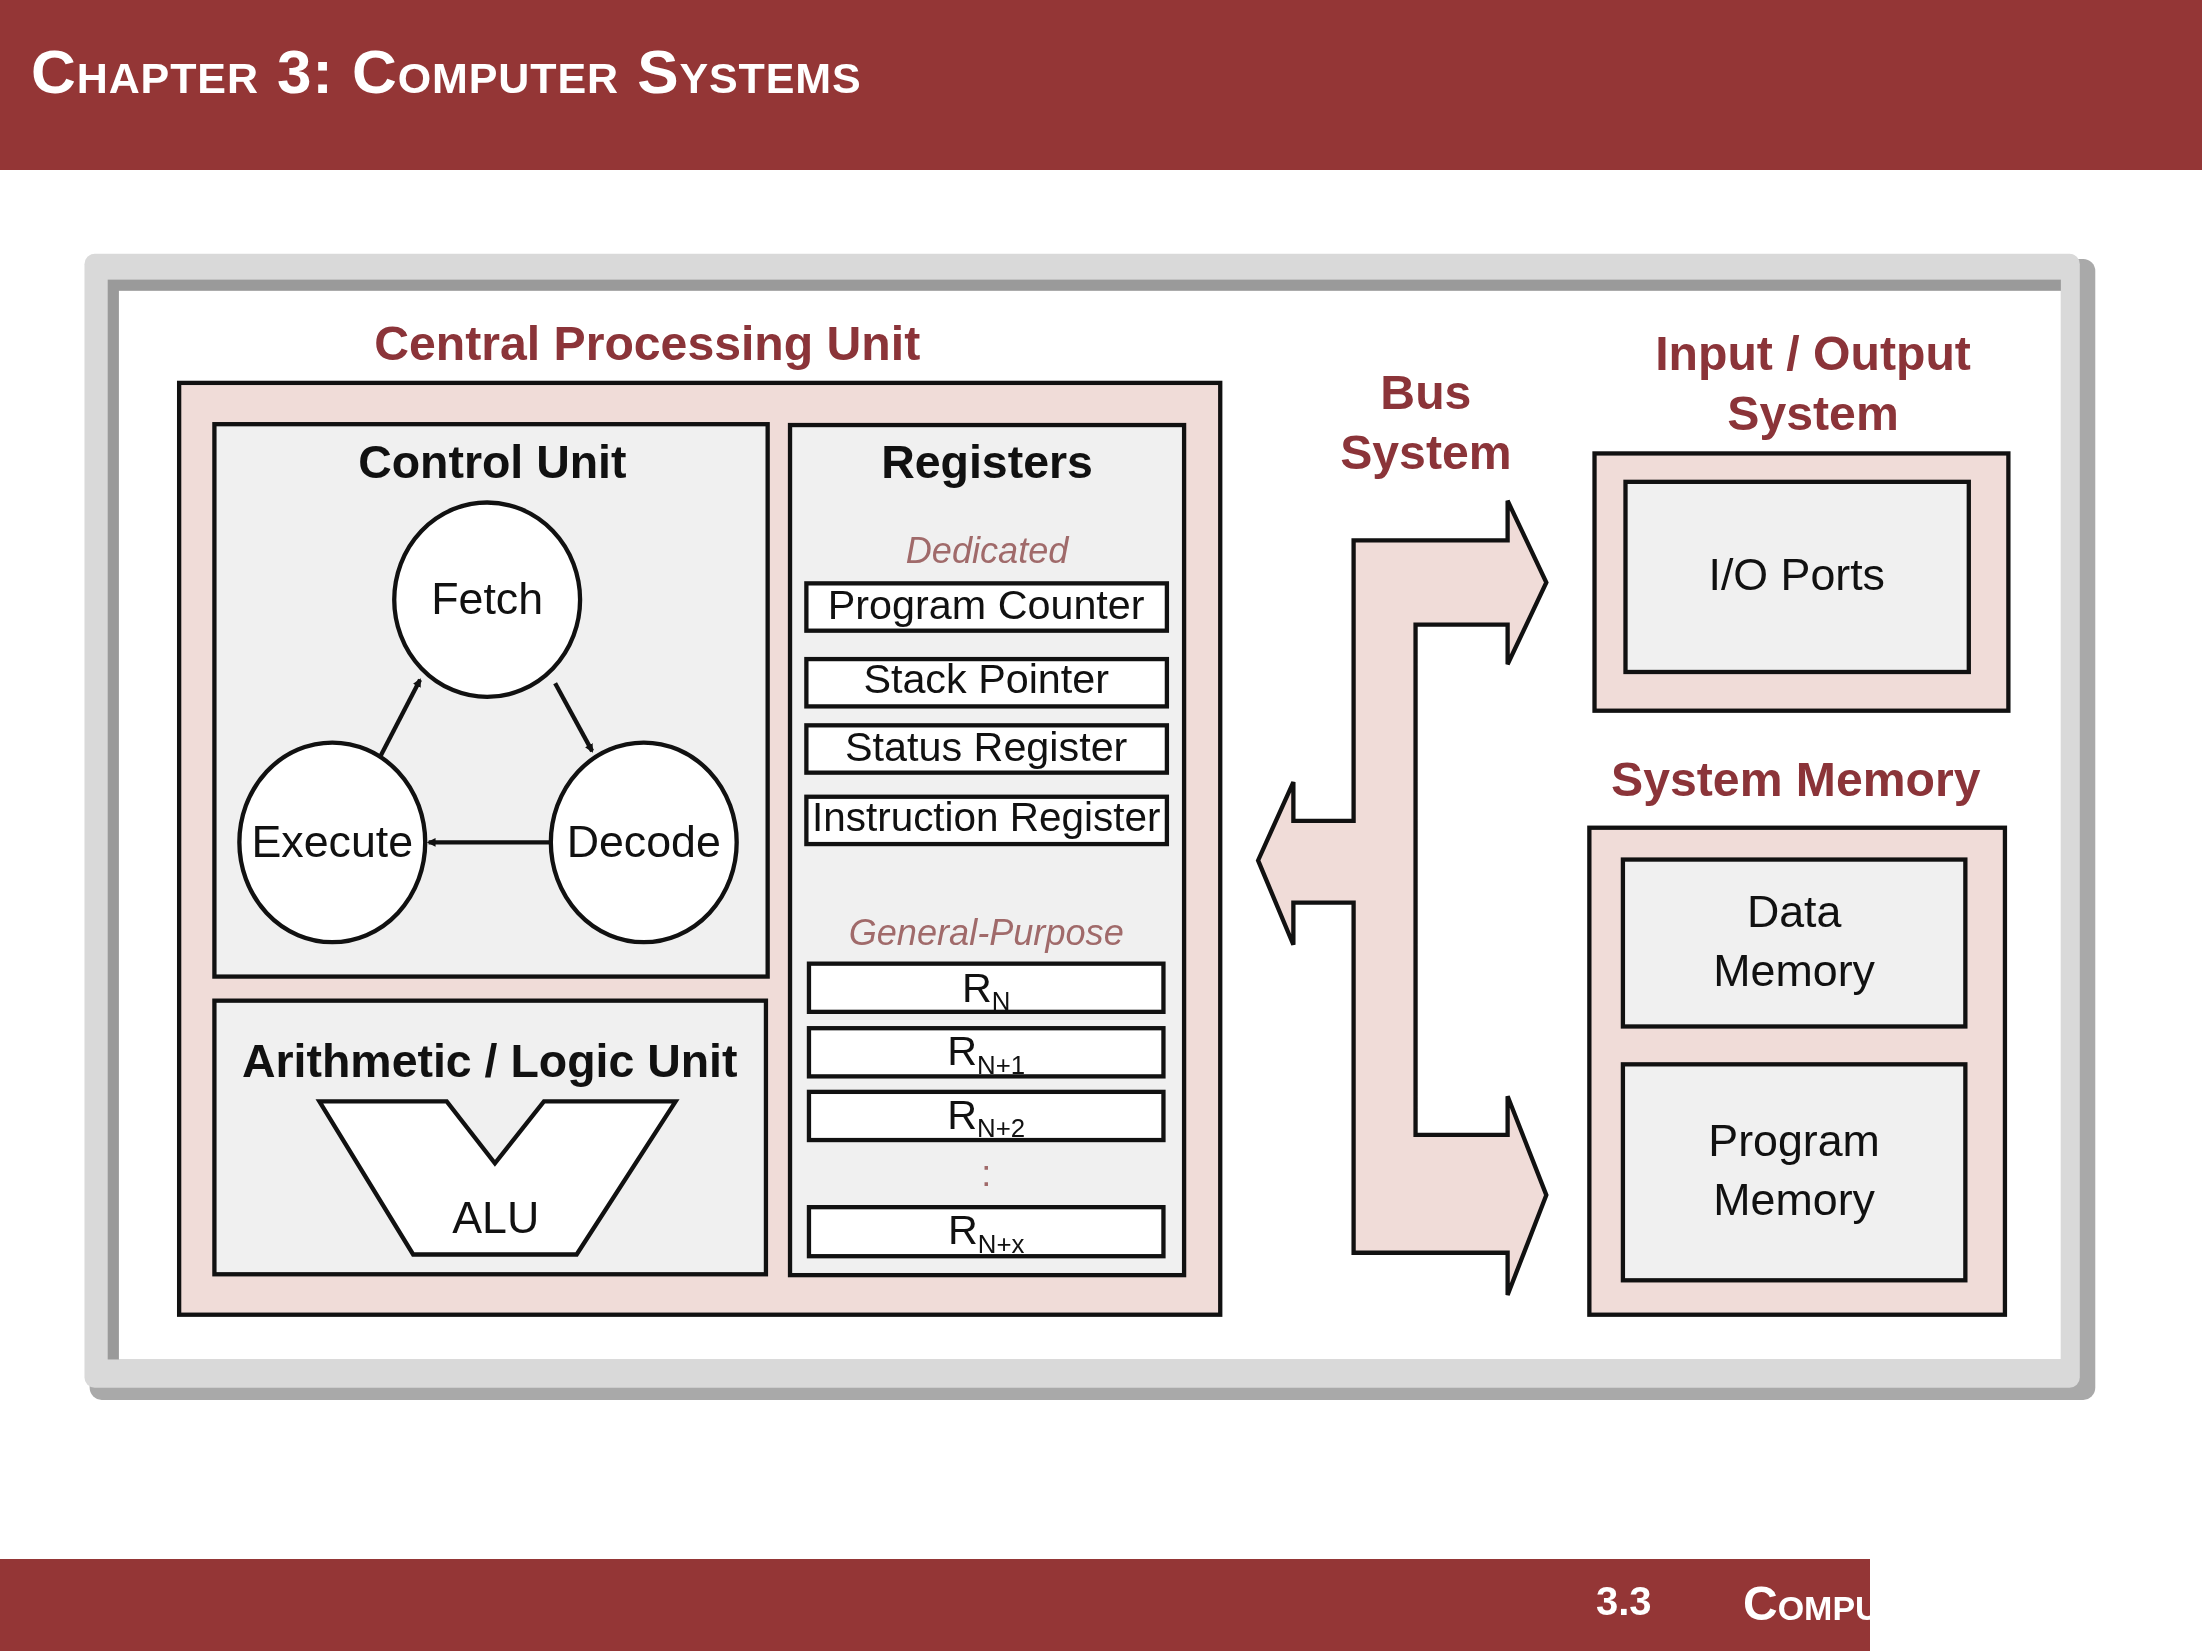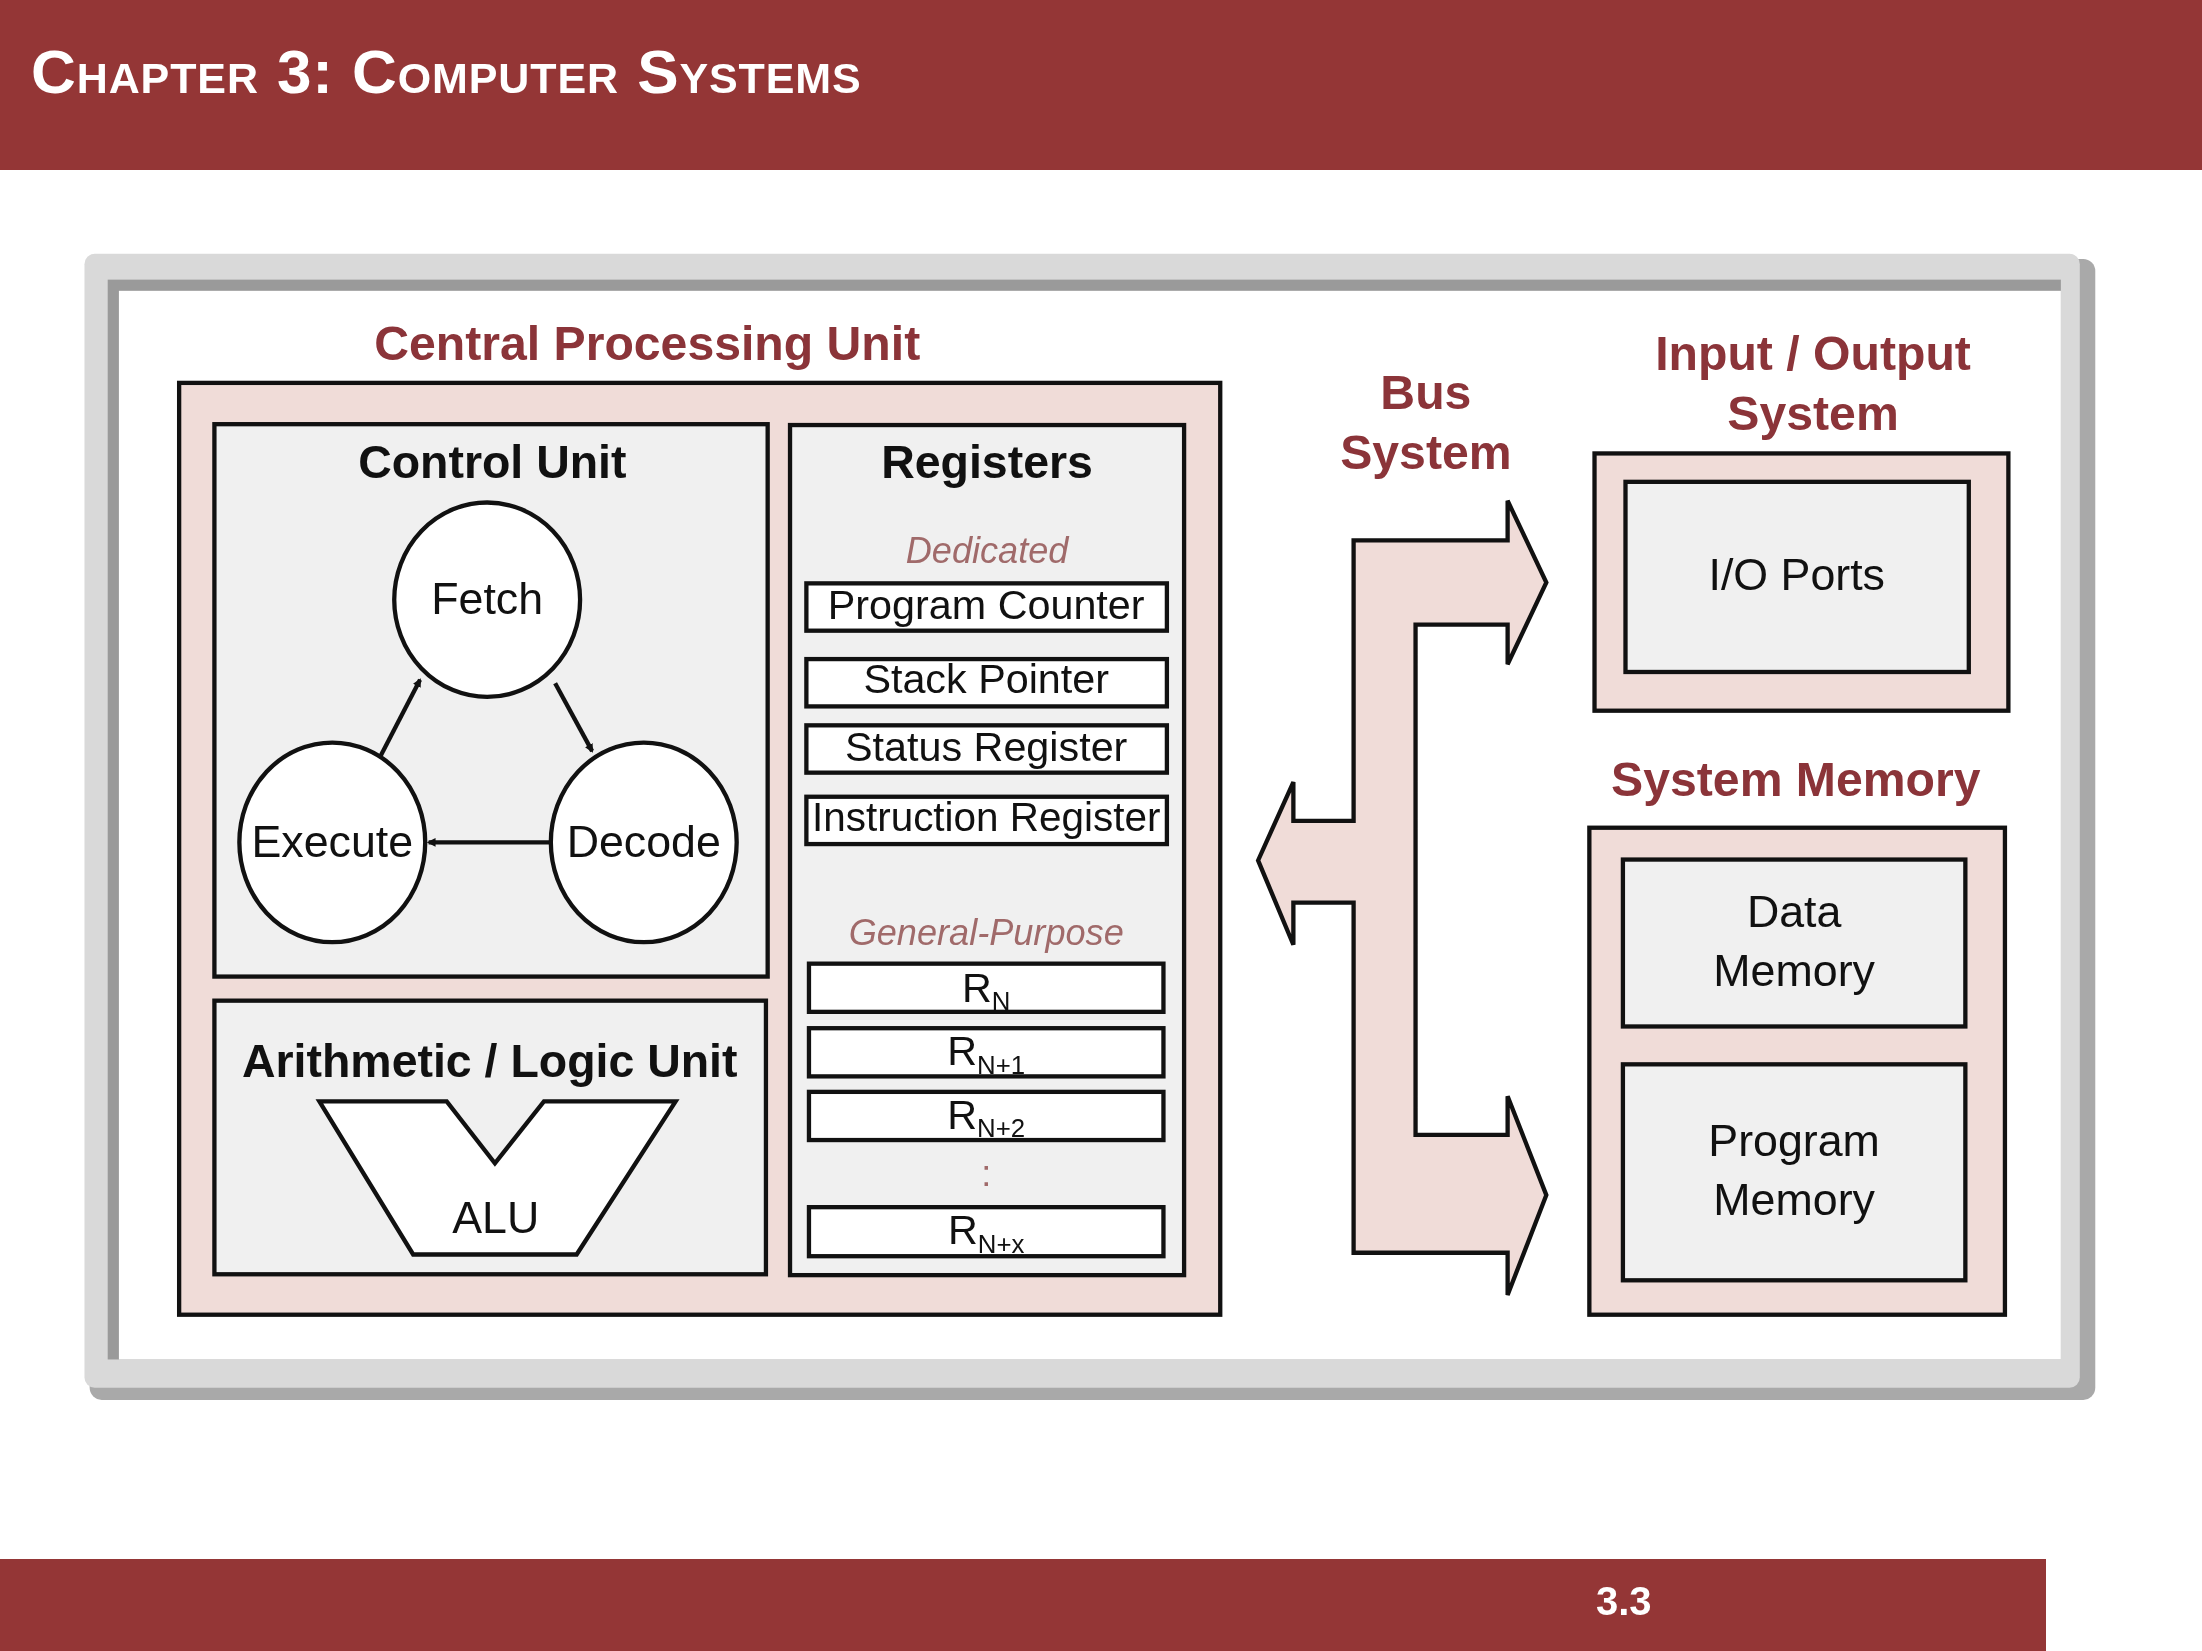--- a/index.html
+++ b/index.html
@@ -1,21 +1,21 @@
 <!DOCTYPE html>
 <html style="font-size:13.8px"><head>
 <meta charset="utf-8">
 <style>
   html, body { margin: 0; padding: 0; }
   body { width: 2203px; height: 1652px; position: relative; overflow: hidden; background: #ffffff;
          font-family: "Liberation Sans", "DejaVu Sans", sans-serif; }
   .header { position: absolute; left: 0; top: 0; width: 2203px; height: 170px; background: #943636; }
   .header-title { position: absolute; left: 31px; top: 41px; color: #ffffff; font-weight: bold;
                   font-size: 62px; font-variant: small-caps; letter-spacing: 0.9px; white-space: nowrap; line-height: 1; }
-  .footer { position: absolute; left: 0; top: 1559px; width: 2046px; height: 93px; background: #943636; }
+  .footer { position: absolute; left: 0; top: 1559px; width: 1870px; height: 93px; background: #943636; }
   .footer-num { position: absolute; left: 1596px; top: 22.4px; color: #fff; font-weight: bold; font-size: 40px; line-height: 1; }
   .footer-title { position: absolute; left: 1743px; top: 20.6px; color: #fff; font-weight: bold; font-size: 48px;
                   font-variant: small-caps; white-space: nowrap; line-height: 1; }
   svg.diagram { position: absolute; left: 0; top: 0; }
   .sec-title { fill: #8b3439; font-weight: bold; font-size: 56px; text-anchor: middle; font-family: "Liberation Sans", sans-serif; }
   .box-title { fill: #111; font-weight: bold; font-size: 54px; text-anchor: middle; font-family: "Liberation Sans", sans-serif; }
   .label { fill: #111; font-size: 52px; text-anchor: middle; font-family: "Liberation Sans", sans-serif; }
   .reg-label { fill: #111; font-size: 48px; text-anchor: middle; font-family: "Liberation Sans", sans-serif; }
   .sub-label { fill: #a06a6a; font-size: 42px; font-style: italic; text-anchor: middle; font-family: "Liberation Sans", sans-serif; }
   .sub { font-size: 30px; }
@@ -113,14 +113,15 @@
   <rect class="panel" x="1886" y="999" width="398" height="194"></rect>
   <text class="label" x="2085" y="1077">Data</text>
   <text class="label" x="2085" y="1146">Memory</text>
   <rect class="panel" x="1886" y="1237" width="398" height="251"></rect>
   <text class="label" x="2085" y="1343">Program</text>
   <text class="label" x="2085" y="1412">Memory</text>
 </svg>
 
 <div class="footer">
   <div class="footer-num">3.3</div>
+  <div class="footer-title">Computer Software</div>
 </div>
 
 
 </body></html>

